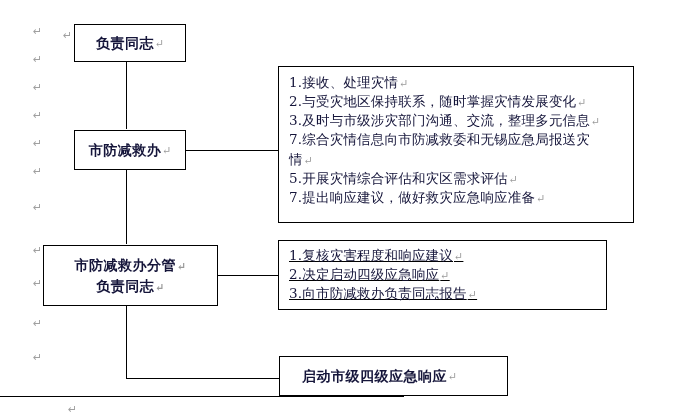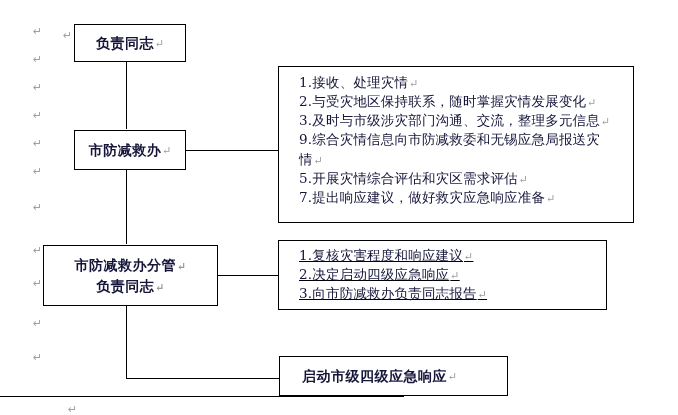--- a/index.html
+++ b/index.html
@@ -56,21 +56,21 @@
     letter-spacing: 0.5px;
     color: #15153a;
   }
 
   
   .listbox {
     position: absolute;
     box-sizing: border-box;
     border: 1.3px solid #000000;
     background: #ffffff;
-    padding: 6px 8px 6px 20px;
+    padding: 6px 8px 6px 10px;
     font-family: "DejaVu Serif", "Liberation Serif", serif;
   }
   .listbox .row {
     font-size: 13.5px;
     line-height: 1.42;
     color: #15153a;
     white-space: nowrap;
     letter-spacing: 0.2px;
   }
 
@@ -145,21 +145,21 @@
     <div class="row">
       <span>1.接收、处理灾情</span><span class="pmark">↵</span>
     </div>
     <div class="row">
       <span>2.与受灾地区保持联系，随时掌握灾情发展变化</span><span class="pmark">↵</span>
     </div>
     <div class="row">
       <span>3.及时与市级涉灾部门沟通、交流，整理多元信息</span><span class="pmark">↵</span>
     </div>
     <div class="row">
-      <span>9.综合灾情信息向市防减救委和无锡应急局报送灾</span>
+      <span>7.综合灾情信息向市防减救委和无锡应急局报送灾</span>
     </div>
     <div class="row">
       <span>情</span><span class="pmark">↵</span>
     </div>
     <div class="row">
       <span>5.开展灾情综合评估和灾区需求评估</span><span class="pmark">↵</span>
     </div>
     <div class="row">
       <span>7.提出响应建议，做好救灾应急响应准备</span><span class="pmark">↵</span>
     </div>

